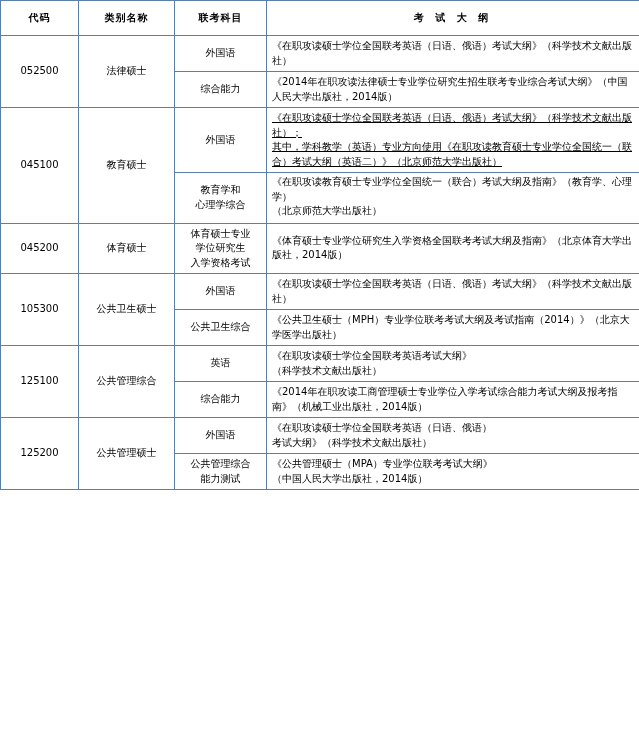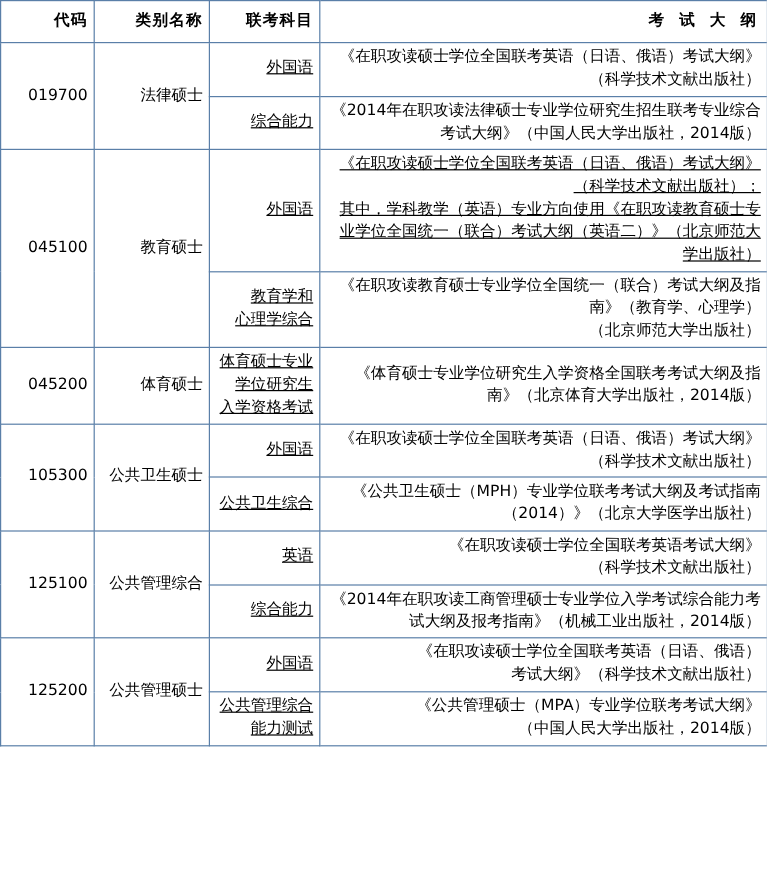--- a/index.html
+++ b/index.html
@@ -15,42 +15,40 @@
   }
   table.exam-table {
     border-collapse: collapse;
     width: 639px;
     table-layout: fixed;
   }
   table.exam-table td, table.exam-table th {
     border: 1px solid #5a7fa8;
     padding: 3px 5px;
     vertical-align: middle;
-    font-size: 13px;
+    font-size: 10px;
     line-height: 1.45;
-    text-align: right;
   }
   thead th {
     font-weight: bold;
     text-align: center;
     font-size: 14px;
     height: 28px;
     letter-spacing: 1px;
   }
   col.c-code { width: 78px; }
   col.c-cat { width: 96px; }
   col.c-sub { width: 92px; }
   col.c-out { width: 373px; }
 
   td.code, td.cat, td.sub {
     text-align: center;
   }
   td.sub {
     line-height: 1.5;
-    text-decoration: underline;
   }
   td.outline {
     text-align: left;
     line-height: 1.55;
     padding: 5px 6px 5px 6px;
   }
   .hdr-spaced { letter-spacing: 4px; }
 </style>
 </head>
 <body>
@@ -66,21 +64,21 @@
     <tr>
       <th>代码</th>
       <th>类别名称</th>
       <th>联考科目</th>
       <th class="hdr-spaced">考 试 大 纲</th>
     </tr>
   </thead>
   <tbody>
 
     <tr>
-      <td class="code" rowspan="2">019700</td>
+      <td class="code" rowspan="2">052500</td>
       <td class="cat" rowspan="2">法律硕士</td>
       <td class="sub">外国语</td>
       <td class="outline">《在职攻读硕士学位全国联考英语（日语、俄语）考试大纲》（科学技术文献出版社）</td>
     </tr>
     <tr>
       <td class="sub">综合能力</td>
       <td class="outline">《2014年在职攻读法律硕士专业学位研究生招生联考专业综合考试大纲》（中国人民大学出版社，2014版）</td>
     </tr>
 
     <tr>

